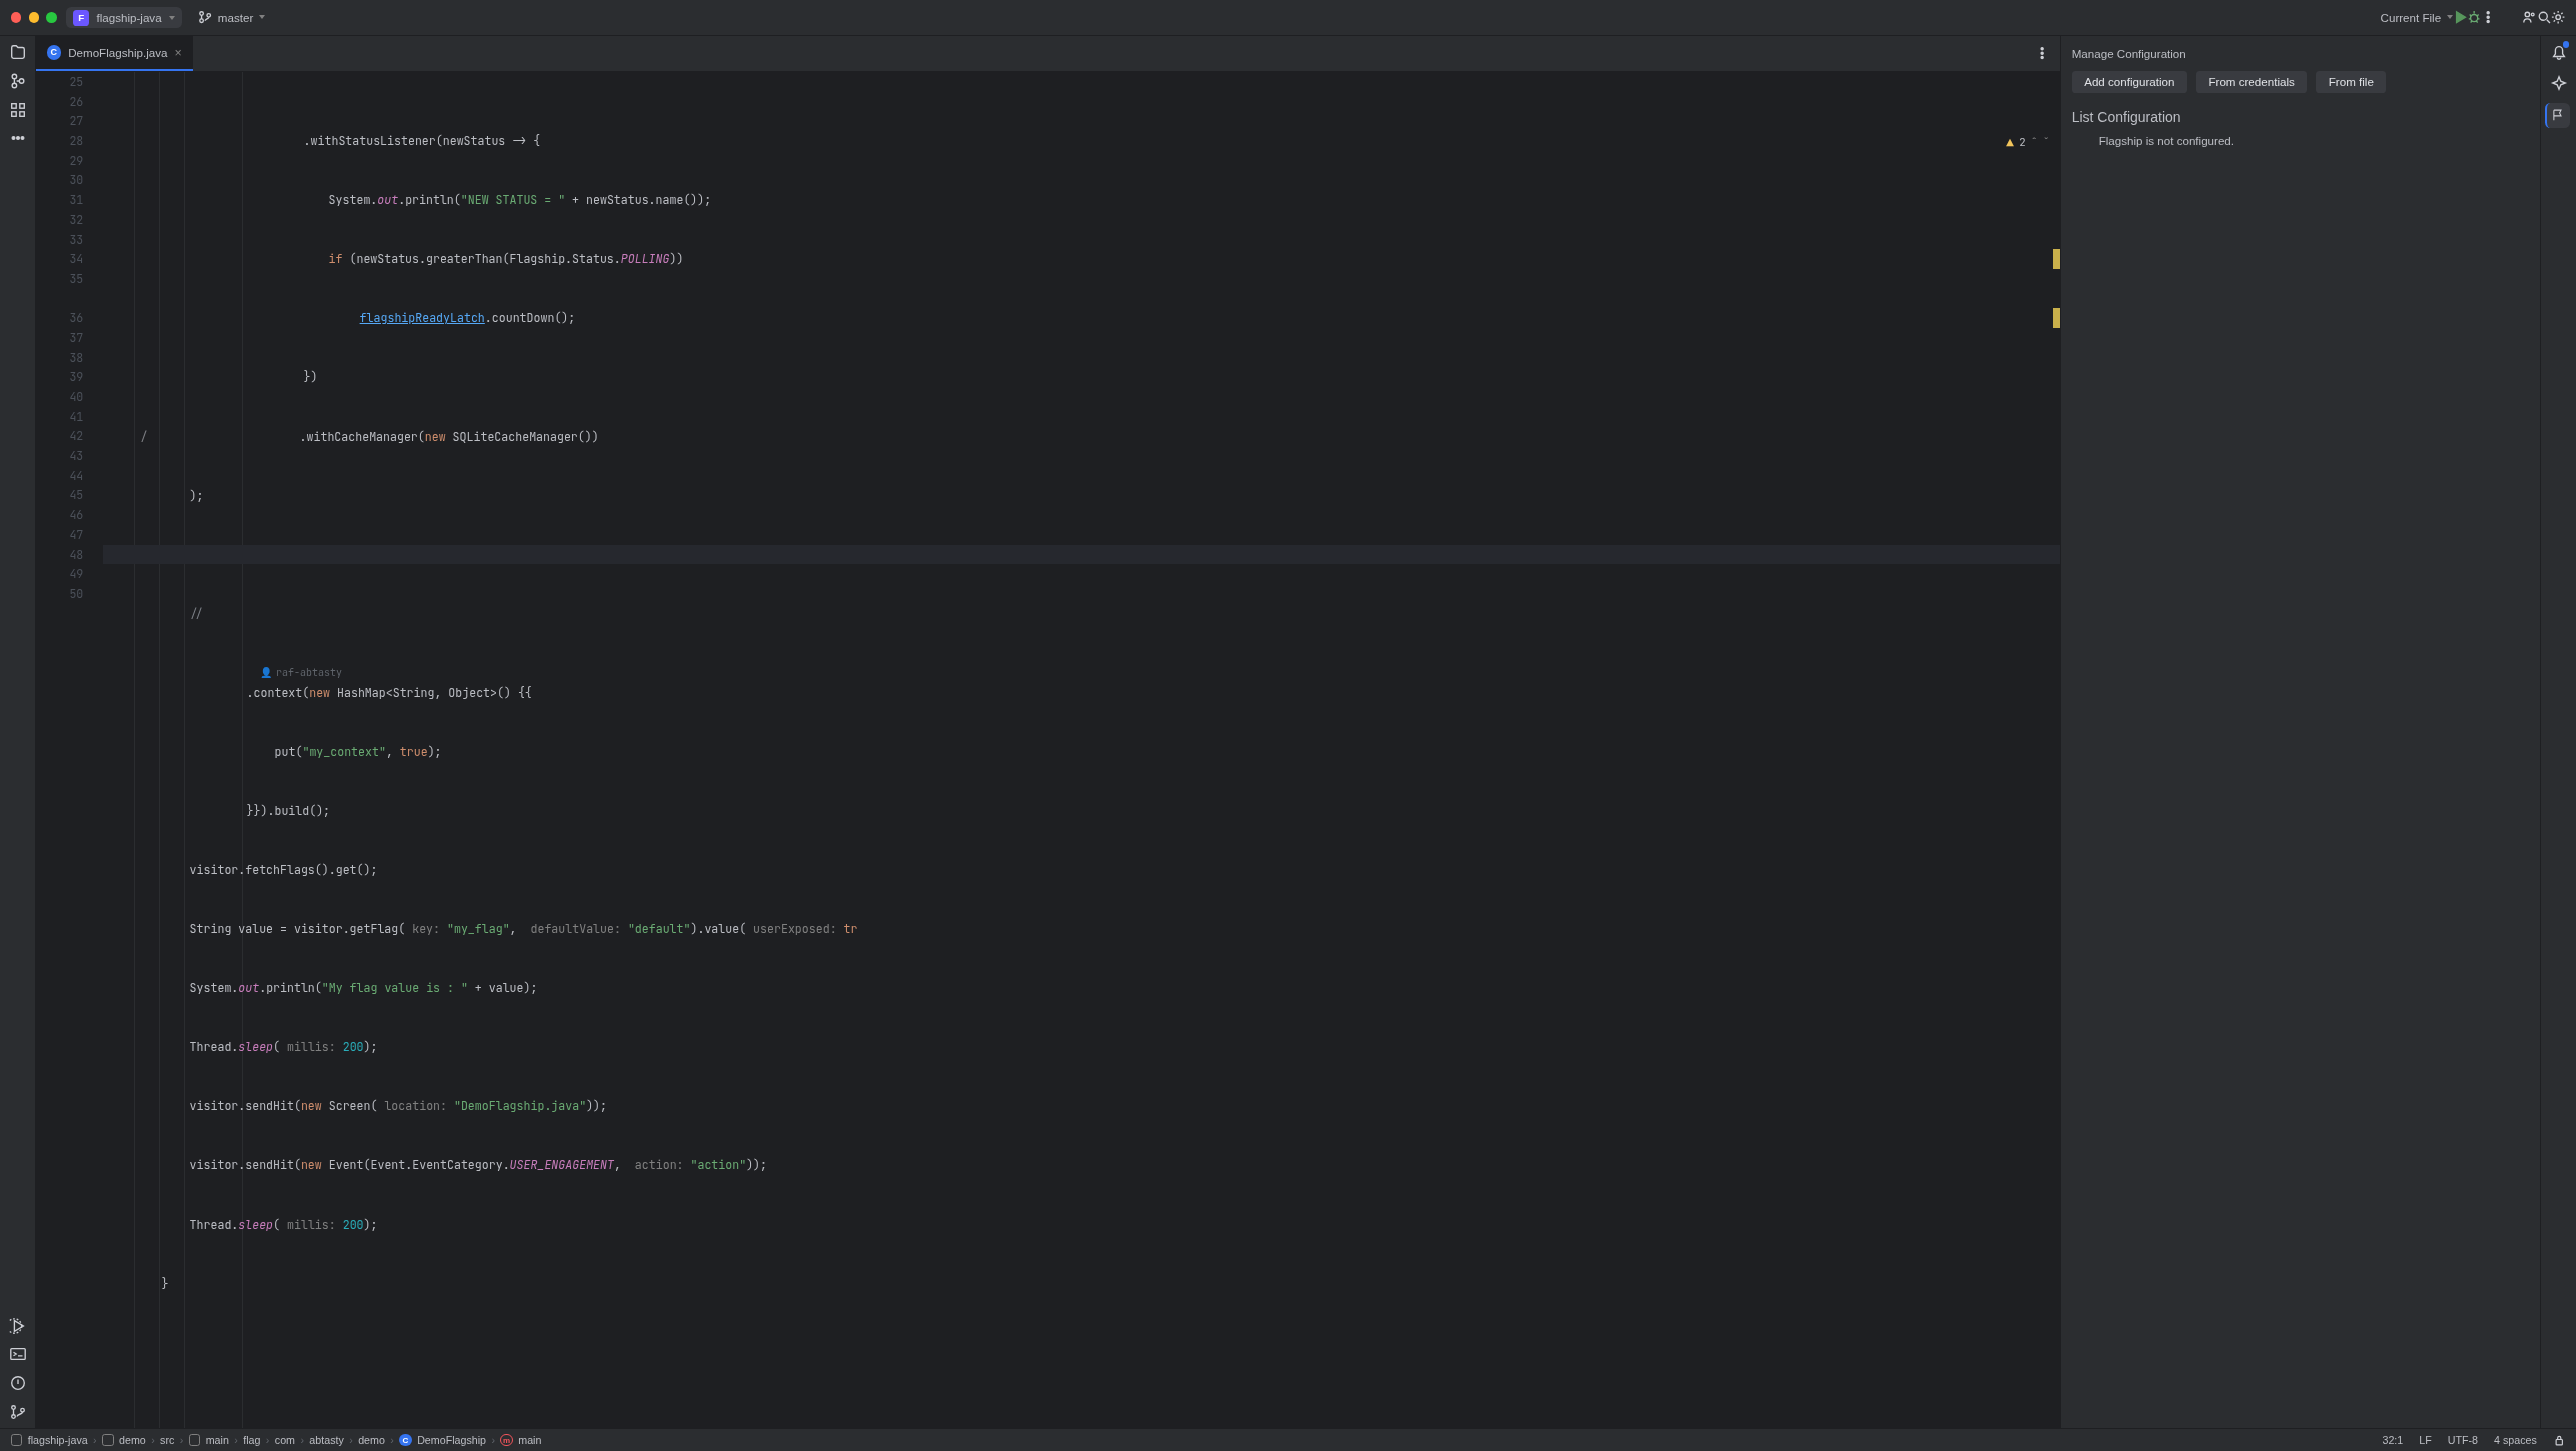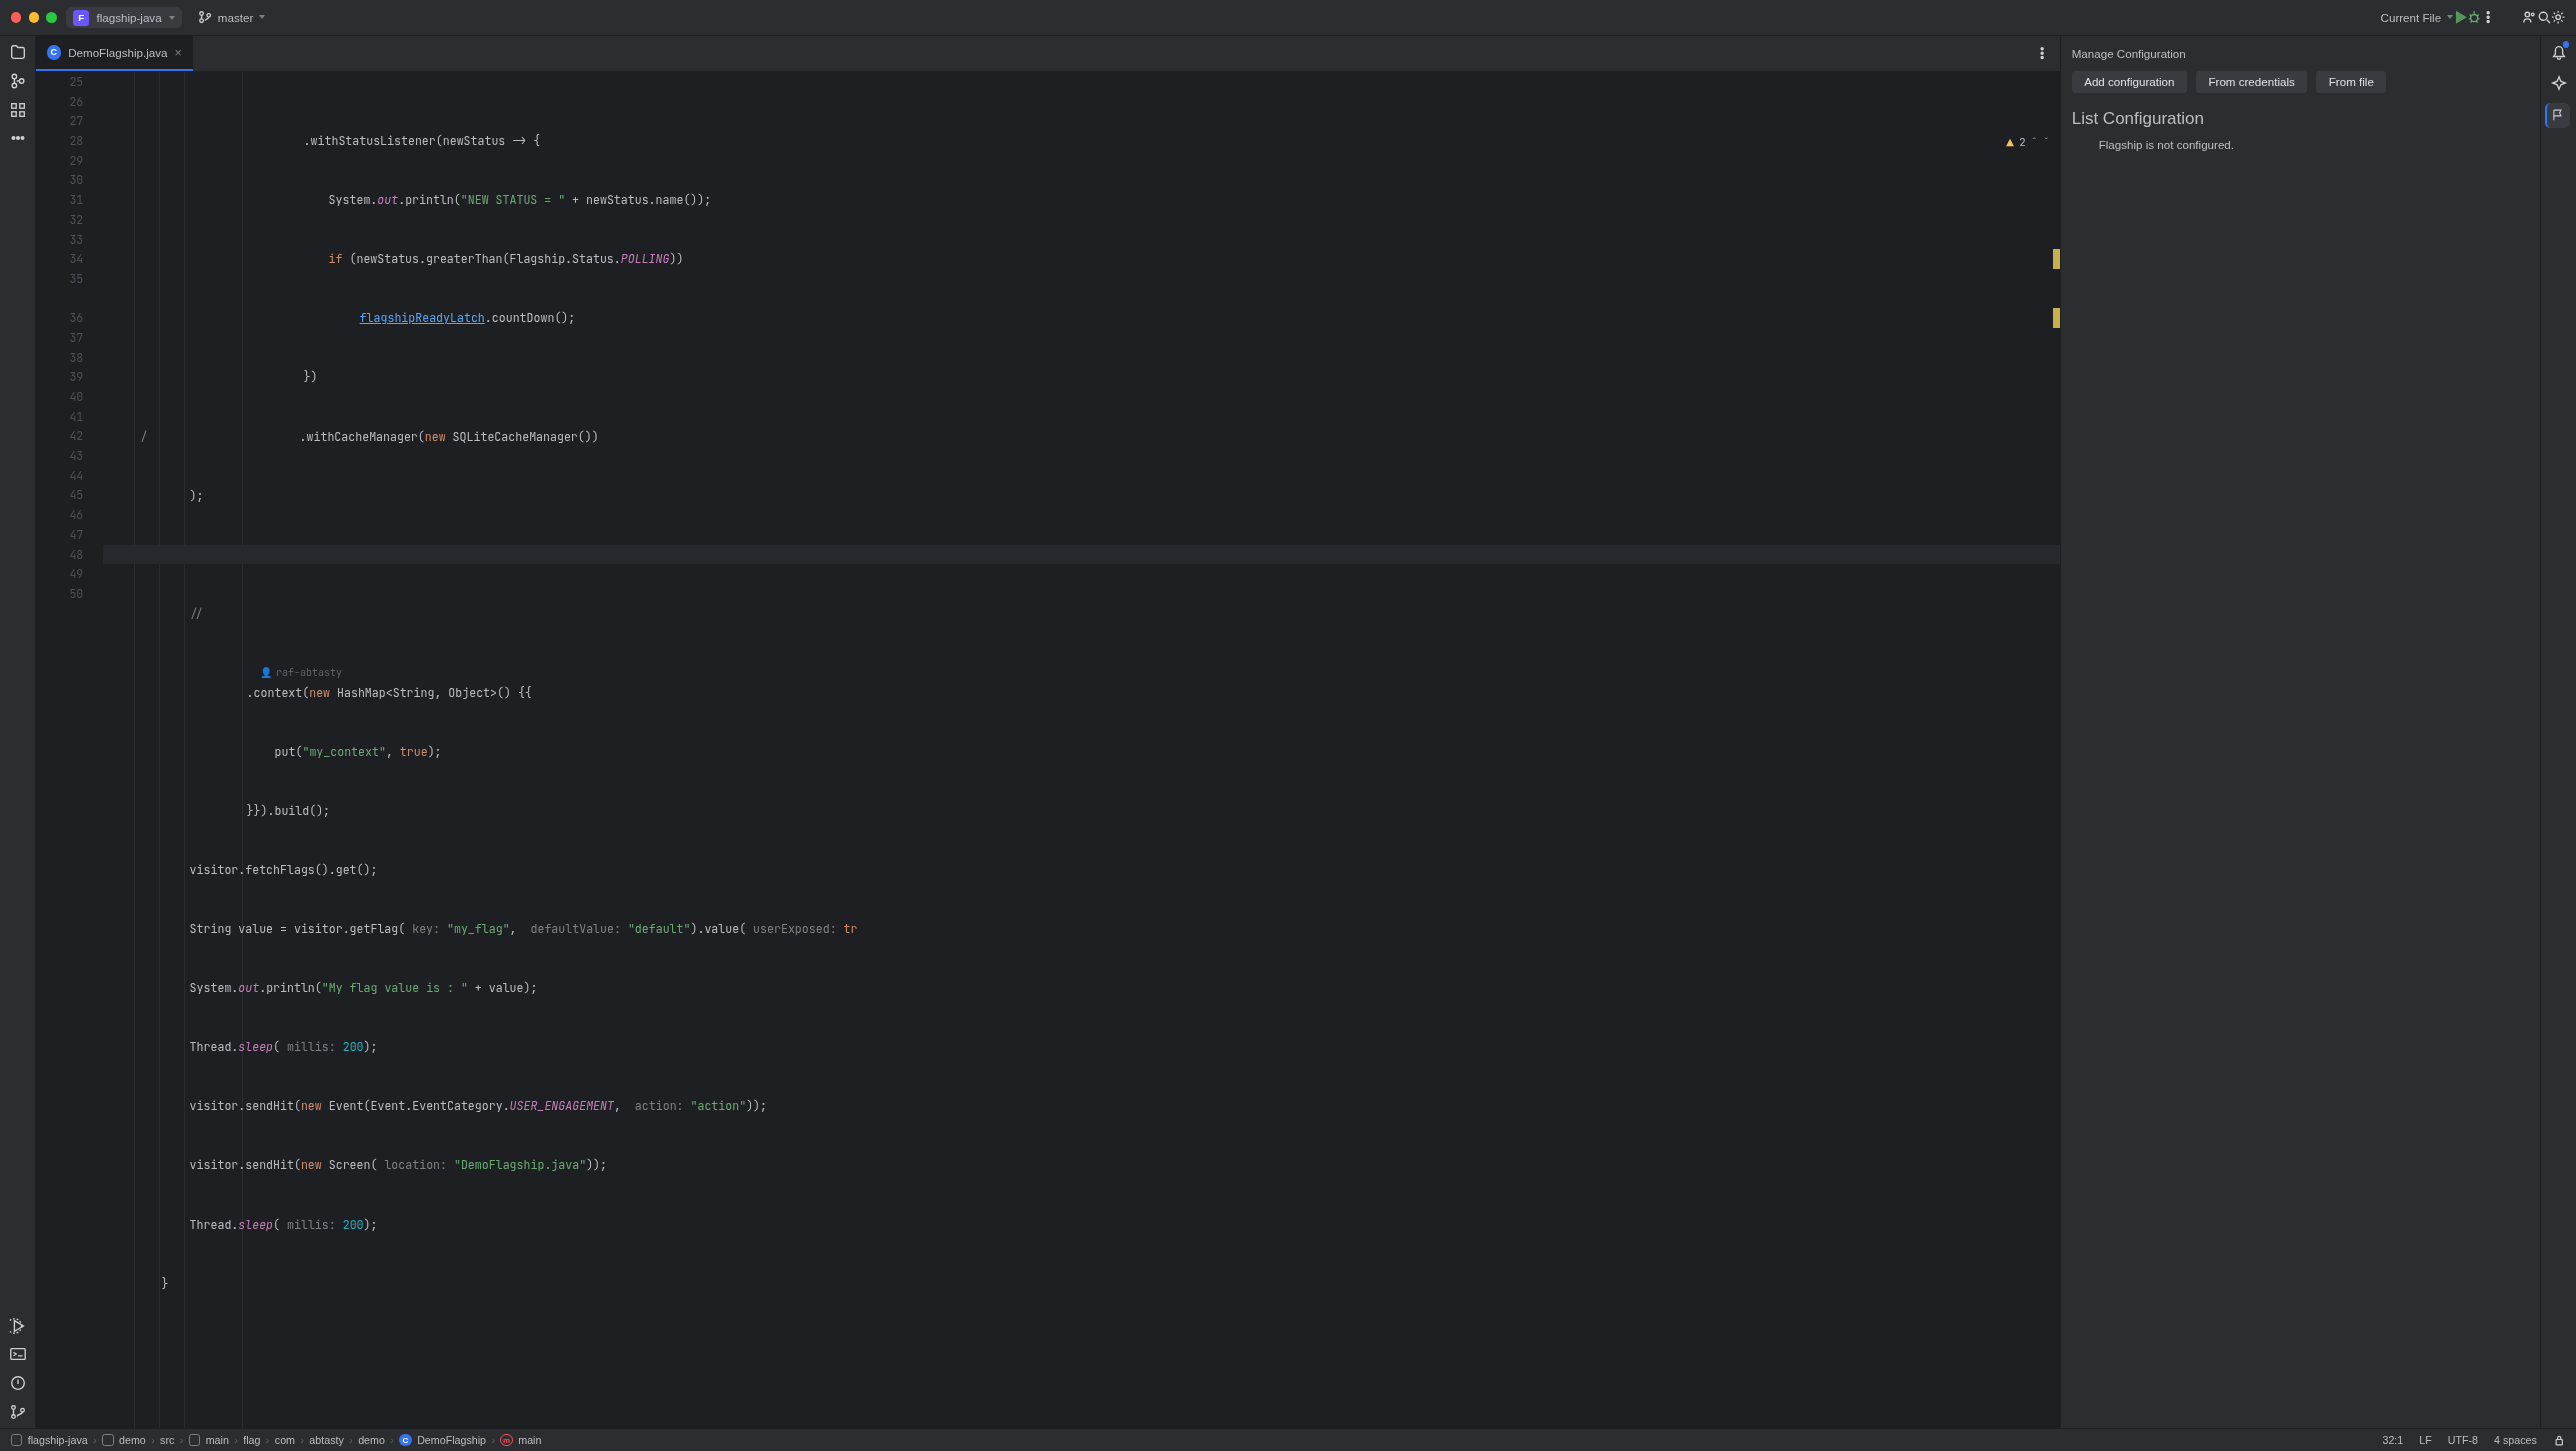--- a/index.html
+++ b/index.html
@@ -120,21 +120,21 @@
       color: #bcbec4; font-size: 11.6px;
     }
     .right-tab.active { border-bottom: 2.7px solid #3574f0; color: #fff; }
     .config-section { padding: 7.2px 10.7px; }
     .config-header { color: #bcbec4; font-size: 11.6px; padding: 3.6px 0; }
     .config-buttons { display: flex; gap: 9px; padding: 7.2px 0 10.7px; }
     .cfg-btn {
       background: #393b40; border: none; color: #dfe1e5;
       padding: 4.5px 12.5px; border-radius: 3.6px; font-size: 11.6px; cursor: pointer;
     }
-    .list-header { color: #bcbec4; font-size: 17px; padding-top: 5.4px; }
+    .list-header { color: #bcbec4; font-size: 14px; padding-top: 5.4px; }
     .list-content { padding: 9px 0 0 27px; color: #bcbec4; }
     .right-rail {
       width: 36px; background: #2b2d30; border-left: 0.9px solid #1e1f22;
       display: flex; flex-direction: column; align-items: center; padding-top: 7.2px; gap: 10.7px;
     }
     .right-rail-active {
       width: 25px; height: 25px; background: #393b40; border-radius: 5.4px;
       display: flex; align-items: center; justify-content: center;
       border-left: 2.7px solid #3574f0; margin-left: -2.7px;
     }
@@ -334,22 +334,22 @@
         <div class="code-line hl"></div>
         <div class="code-line"><span style="padding-left:83px"><span class="comment">//</span></span></div>
         <div class="code-line author-hint"><span style="margin-right:3.6px">👤</span><span>raf-abtasty</span></div>
         <div class="code-line"><span style="padding-left:140px"><span class="id">.context(</span><span class="kw">new</span><span class="id"> HashMap&lt;String, Object&gt;() {{</span></span></div>
         <div class="code-line"><span style="padding-left:168px"><span class="id">put(</span><span class="str">"my_context"</span><span class="id">, </span><span class="kw">true</span><span class="id">);</span></span></div>
         <div class="code-line"><span style="padding-left:140px"><span class="id">}}).build();</span></span></div>
         <div class="code-line"><span style="padding-left:83px"><span class="id">visitor.fetchFlags().get();</span></span></div>
         <div class="code-line"><span style="padding-left:83px"><span class="id">String value = visitor.getFlag( </span><span class="param">key:</span><span class="str"> "my_flag"</span><span class="id">,  </span><span class="param">defaultValue:</span><span class="str"> "default"</span><span class="id">).value( </span><span class="param">userExposed:</span><span class="kw"> tr</span></span></div>
         <div class="code-line"><span style="padding-left:83px"><span class="type">System.</span><span class="field">out</span><span class="id">.println(</span><span class="str">"My flag value is : "</span><span class="id"> + value);</span></span></div>
         <div class="code-line"><span style="padding-left:83px"><span class="type">Thread.</span><span class="field">sleep</span><span class="id">( </span><span class="param">millis:</span><span class="num"> 200</span><span class="id">);</span></span></div>
+        <div class="code-line"><span style="padding-left:83px"><span class="id">visitor.sendHit(</span><span class="kw">new</span><span class="id"> Screen( </span><span class="param">location:</span><span class="str"> "DemoFlagship.java"</span><span class="id">));</span></span></div>
         <div class="code-line"><span style="padding-left:83px"><span class="id">visitor.sendHit(</span><span class="kw">new</span><span class="id"> Event(Event.EventCategory.</span><span class="const">USER_ENGAGEMENT</span><span class="id">,  </span><span class="param">action:</span><span class="str"> "action"</span><span class="id">));</span></span></div>
-        <div class="code-line"><span style="padding-left:83px"><span class="id">visitor.sendHit(</span><span class="kw">new</span><span class="id"> Screen( </span><span class="param">location:</span><span class="str"> "DemoFlagship.java"</span><span class="id">));</span></span></div>
         <div class="code-line"><span style="padding-left:83px"><span class="type">Thread.</span><span class="field">sleep</span><span class="id">( </span><span class="param">millis:</span><span class="num"> 200</span><span class="id">);</span></span></div>
         <div class="code-line"><span style="padding-left:55px"><span class="id">}</span></span></div>
       </div>
     </div>
   </div>
 
   <div class="right-panel">
     <div class="config-section">
       <div class="config-header">Manage Configuration</div>
       <div class="config-buttons">

